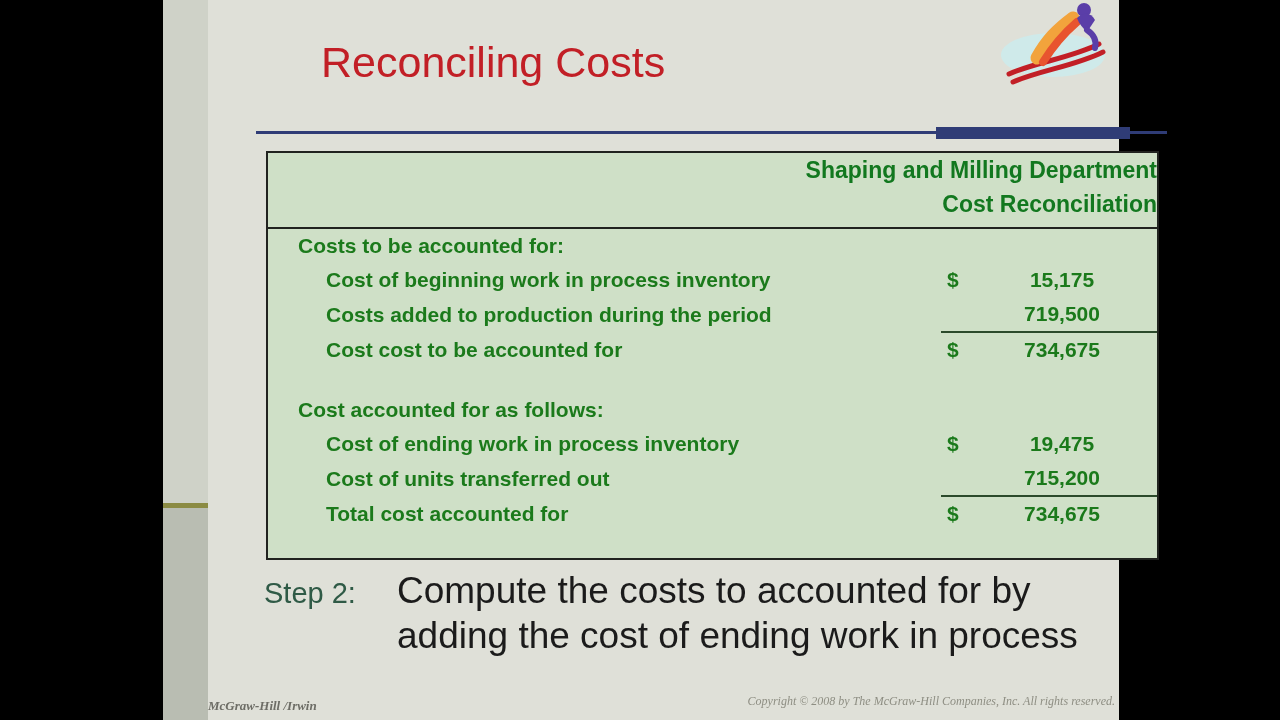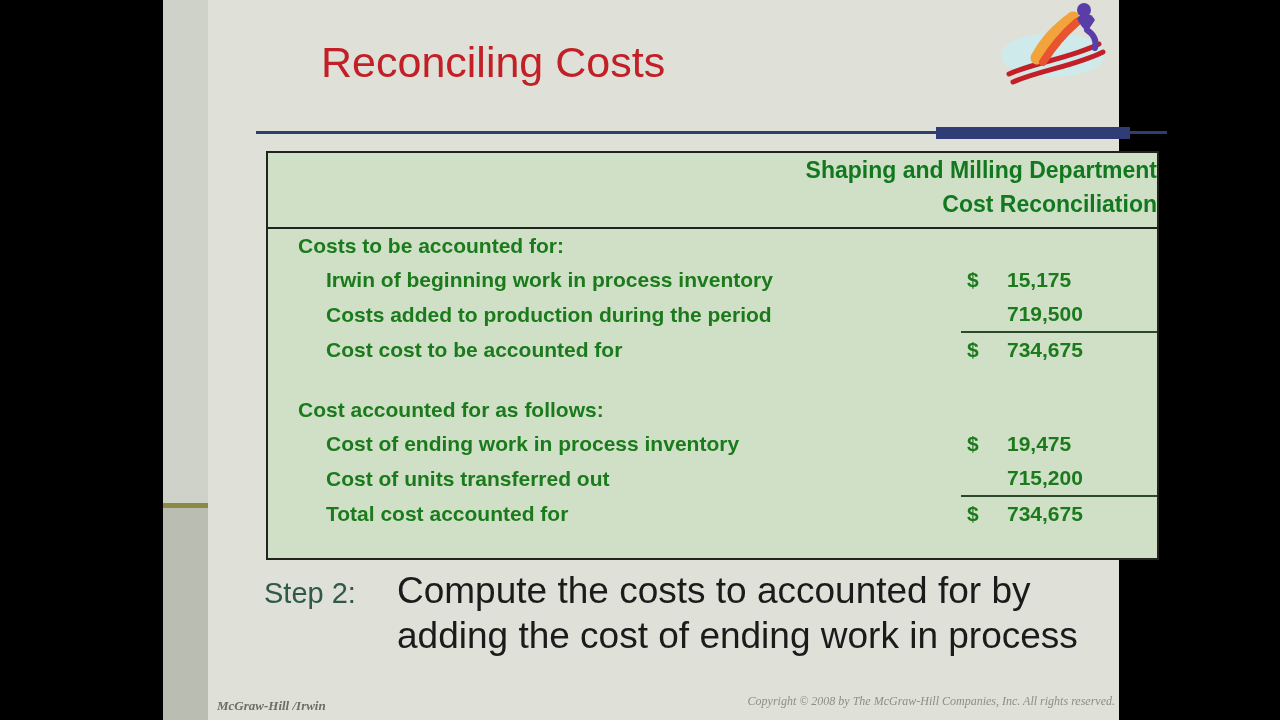--- a/index.html
+++ b/index.html
@@ -132,21 +132,22 @@
     padding-left: 58px;
     white-space: nowrap;
   }
   td.dollar {
     width: 40px;
     text-align: left;
     padding-left: 6px;
   }
   td.amount {
     width: 150px;
-    text-align: left;
+    text-align: center;
+    padding-right: 20px;
     white-space: nowrap;
   }
   .ul-top .dollar, .ul-top .amount {
     border-top: 2px solid #2b4a2b;
   }
   .spacer-row td {
     height: 26px;
     line-height: 26px;
   }
   
@@ -182,21 +183,20 @@
   
   .footer-left {
     position: absolute;
     left: 0px;
     bottom: 6px;
     font-family: "Liberation Serif", serif;
     font-style: italic;
     font-weight: bold;
     font-size: 13px;
     color: #6d6d66;
-    margin-left: 9px;
   }
   .footer-right {
     position: absolute;
     right: 4px;
     bottom: 11px;
     font-family: "Liberation Serif", serif;
     font-style: italic;
     font-size: 12px;
     color: #8e8e83;
     white-space: nowrap;
@@ -241,21 +241,21 @@
               <td colspan="3"></td>
             </tr>
 
             <tr>
               <td class="label-main">Costs to be accounted for:</td>
               <td class="dollar"></td>
               <td class="amount"></td>
             </tr>
 
             <tr>
-              <td class="label-indent">Irwin of beginning work in process inventory</td>
+              <td class="label-indent">Cost of beginning work in process inventory</td>
               <td class="dollar">$</td>
               <td class="amount">15,175</td>
             </tr>
             <tr>
               <td class="label-indent">Costs added to production during the period</td>
               <td class="dollar"></td>
               <td class="amount">719,500</td>
             </tr>
             <tr class="ul-top">
               <td class="label-indent">Cost cost to be accounted for</td>

